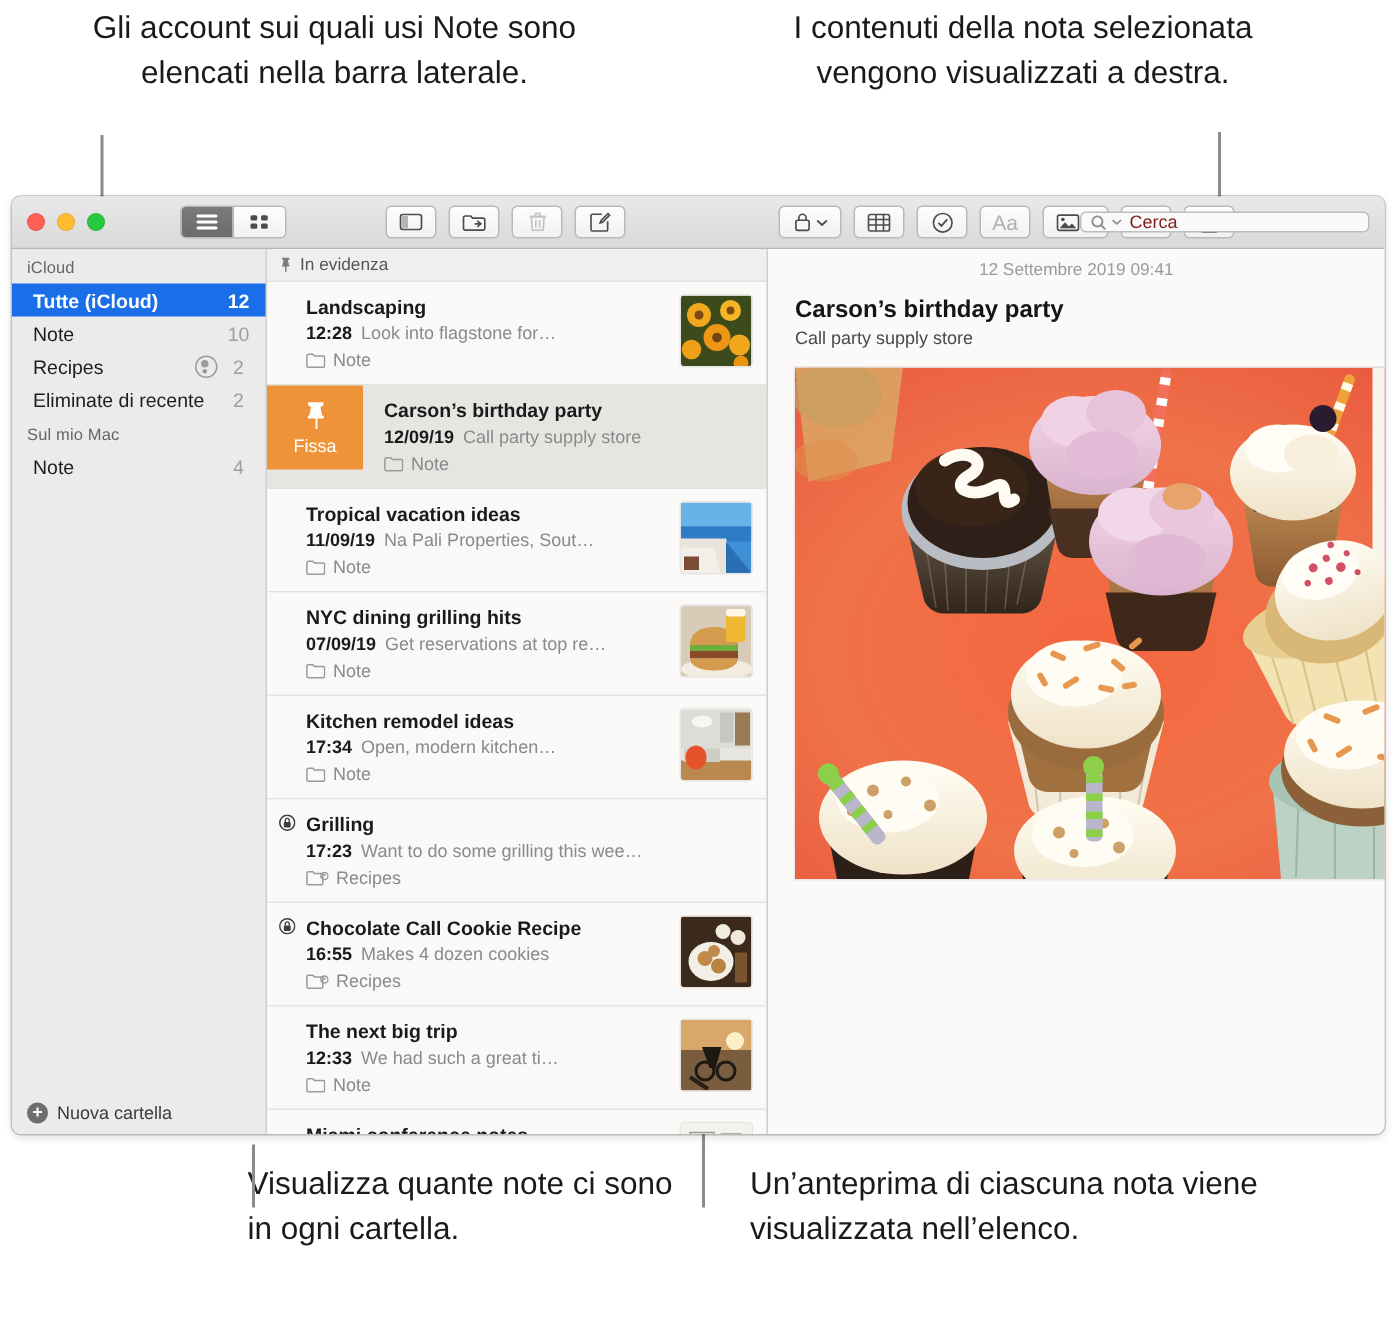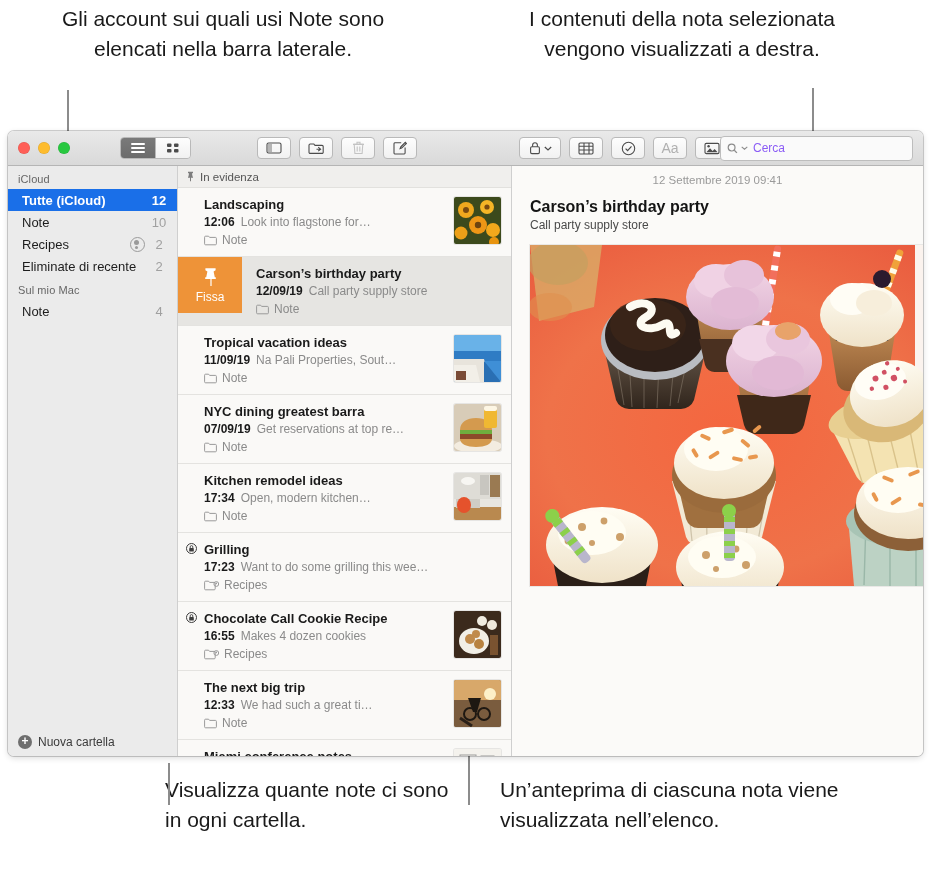--- a/index.html
+++ b/index.html
@@ -44,23 +44,23 @@
     display:flex;align-items:center;justify-content:center;
     box-shadow:0 1px 0 rgba(255,255,255,.7) inset;
     box-sizing:border-box;
   }
   .seg{display:flex;border-radius:4px;overflow:hidden;border:1px solid #b9b9b9;height:22px;box-sizing:border-box;}
   .seg > div{width:34px;display:flex;align-items:center;justify-content:center;background:linear-gradient(#fdfdfd,#f1f1f1);}
   .seg > div.active{background:linear-gradient(#7a7a7a,#6c6c6c);}
   .seg > div + div{border-left:1px solid #b9b9b9;}
 
   #search-field{
-    height:25px;border-radius:4px;background:#fafafa;border:1px solid #bdbdbd;
+    height:14px;border-radius:4px;background:#fafafa;border:1px solid #bdbdbd;
     display:flex;align-items:center;padding:0 6px;box-sizing:border-box;
-    color:#8b5cf6;font-size:12px;gap:3px;
+    color:#7f1d1d;font-size:12px;gap:3px;
   }
   .tb-group{display:flex;align-items:center;gap:8px;}
 
   
   #win-body{display:flex;height:591px;}
   
   #sidebar{
     width:170px;background:#ebebeb;border-right:1px solid #cfcfcf;
     position:relative;box-sizing:border-box;
   }
@@ -358,21 +358,21 @@
           <svg width="9" height="11" viewBox="0 0 9 11">
               <path d="M2 .8h5v1.1l-1 .6.6 3.2H7v1H5v3.5l-.5 0-.5 0V6.7H2v-1h.4L3 2.5l-1-.6z" fill="#7d7d7d"></path>
             </svg>
         </span>
         <span>In evidenza</span>
       </div>
       <div id="note-rows">
           <div class="note-row">
             <div class="txt">
               <div class="note-title">Landscaping</div>
-              <div class="note-meta"><b>12:06</b><span style="margin-left: 6px;">Look into flagstone for…</span></div>
+              <div class="note-meta"><b>12:28</b><span style="margin-left: 6px;">Look into flagstone for…</span></div>
               <div class="note-folder">
                 <span>
                   <svg width="13" height="11" viewBox="0 0 13 11">
                     <path d="M.6 2.2A1 1 0 0 1 1.6 1.2h3l1 1.2h5.8a1 1 0 0 1 1 1v5.4a1 1 0 0 1-1 1h-9.8a1 1 0 0 1-1-1z" fill="none" stroke="#9a9a9a" stroke-width="1"></path>
                   </svg>
                 </span>
                 <span>Note</span>
               </div>
             </div>
             <div class="thumb">
@@ -432,21 +432,21 @@
                 <rect y="16" width="47" height="10" fill="#2f7cc4"></rect>
                 <path d="M0 24h30l6 23H0z" fill="#e8e4dc"></path>
                 <path d="M0 30h22l4 17H0z" fill="#f2efe8"></path>
                 <rect x="2" y="36" width="10" height="9" fill="#7a4b36"></rect>
                 <path d="M30 26l17 21H30z" fill="#2a6fb3"></path>
               </svg>
             </div>
           </div>
           <div class="note-row">
             <div class="txt">
-              <div class="note-title">NYC dining greatest barra</div>
+              <div class="note-title">NYC dining grilling hits</div>
               <div class="note-meta"><b>07/09/19</b><span style="margin-left: 6px;">Get reservations at top re…</span></div>
               <div class="note-folder">
                 <span>
                   <svg width="13" height="11" viewBox="0 0 13 11">
                     <path d="M.6 2.2A1 1 0 0 1 1.6 1.2h3l1 1.2h5.8a1 1 0 0 1 1 1v5.4a1 1 0 0 1-1 1h-9.8a1 1 0 0 1-1-1z" fill="none" stroke="#9a9a9a" stroke-width="1"></path>
                   </svg>
                 </span>
                 <span>Note</span>
               </div>
             </div>

